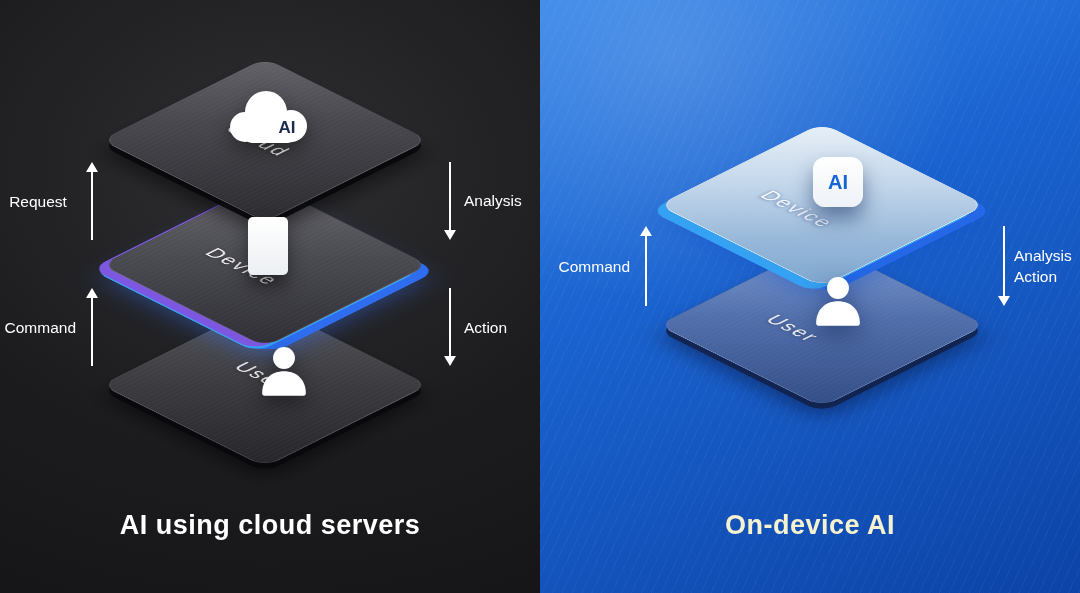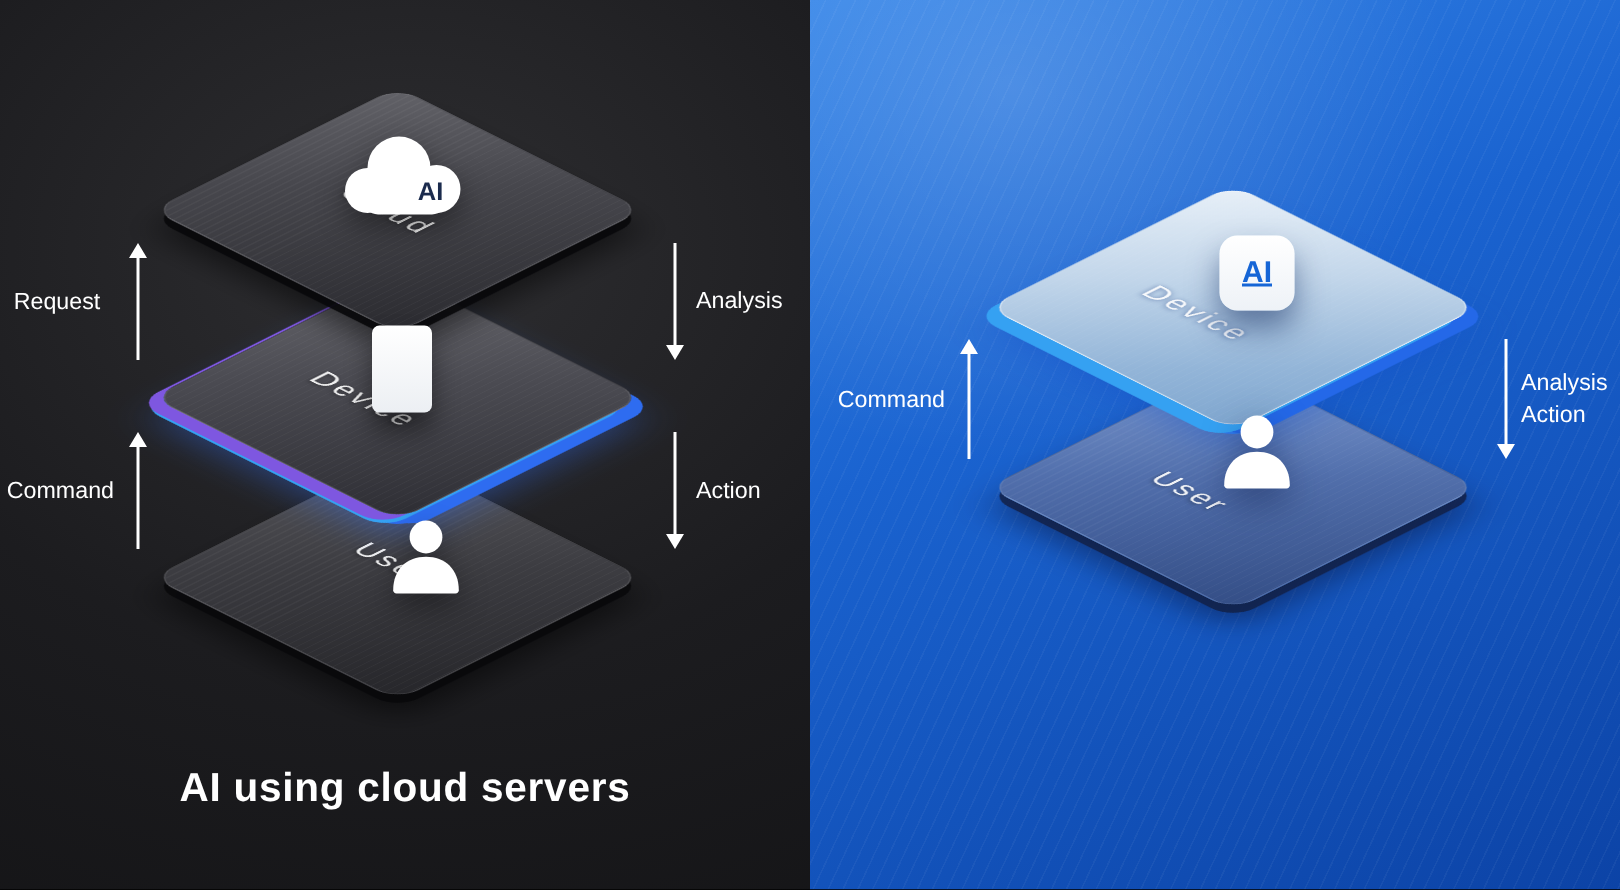--- a/index.html
+++ b/index.html
@@ -84,21 +84,21 @@
     text-shadow: 0 1px 4px rgba(0,0,0,.35);
   }
   .device-plate-r .plate-label { text-shadow: 0 1px 5px rgba(20,50,120,.55); }
   .cloud-label    { left: 48%; top: 52%; }
   .device-label-l { left: 44%; top: 58%; }
   .user-label-l   { left: 43%; top: 45%; }
   .device-label-r { left: 45%; top: 60%; }
   .user-label-r   { left: 43%; top: 61%; }
 
   
-  .icon { position: absolute; transform: translate(-50%,-50%); z-index: 5; text-decoration: underline; }
+  .icon { position: absolute; transform: translate(-50%,-50%); z-index: 5; }
   .cloud-icon  { left: 268px; top: 118px; width: 102px; height: 66px; filter: drop-shadow(0 8px 10px rgba(0,0,0,.4)); }
   .cloud-icon svg { width: 100%; height: 100%; display: block; }
   .device-rect {
     left: 268px; top: 246px; width: 40px; height: 58px;
     background: linear-gradient(180deg,#ffffff 0%,#eceff3 100%);
     border-radius: 5px;
     box-shadow: 0 12px 18px rgba(0,0,0,.45);
   }
   .person-icon { width: 56px; height: 56px; }
   .person-icon svg { width: 100%; height: 100%; display: block; }
@@ -239,15 +239,16 @@
     </div>
     <span class="flow-label lbl-command-r">Command</span>
 
     <div class="arrow down ar-down-r">
       <span class="line"></span>
       <span class="head"></span>
     </div>
     <span class="flow-label lbl-analysis-r">Analysis</span>
     <span class="flow-label lbl-action-r">Action</span>
 
+    <h2 class="caption caption-right">On-device AI</h2>
   </section>
 
 </div>
 
 </body></html>

